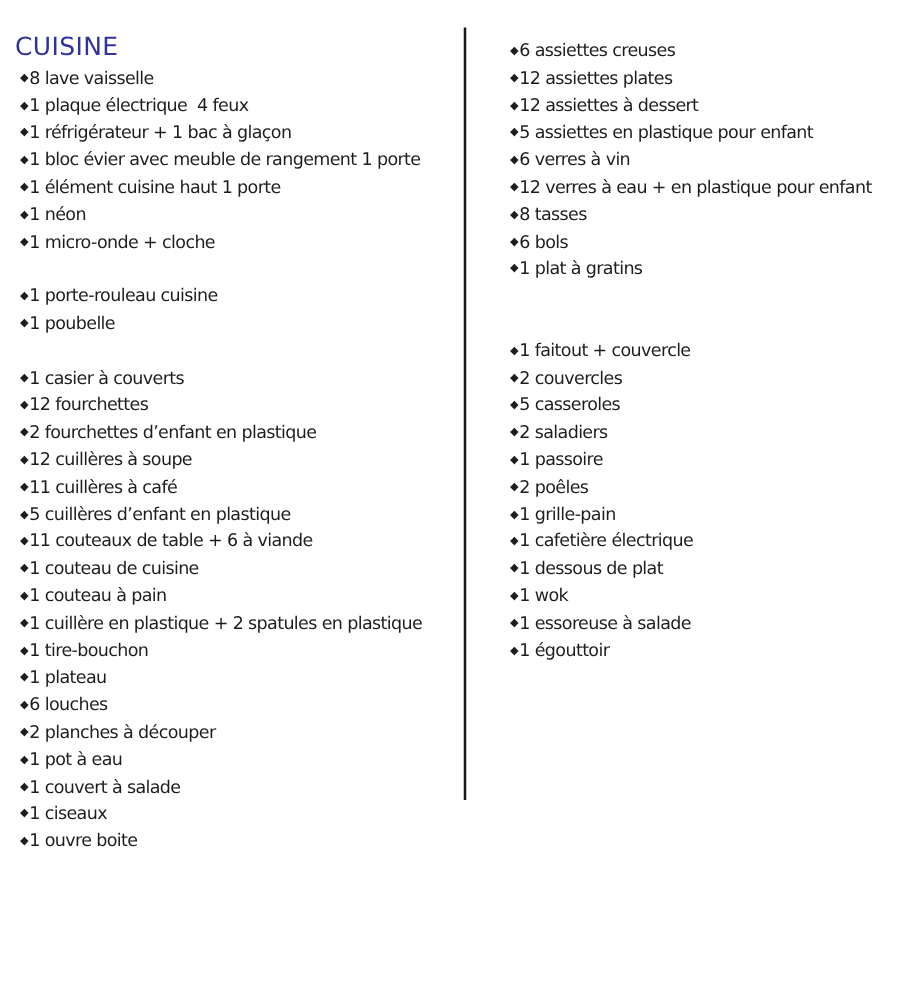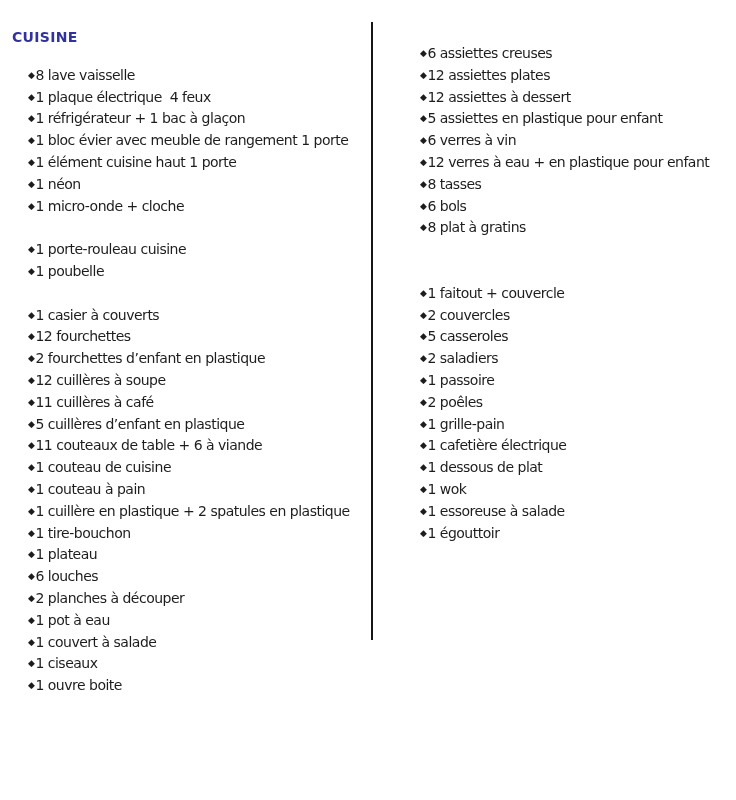--- a/index.html
+++ b/index.html
@@ -25,28 +25,28 @@
   .col-left {
     left: 12px;
     width: 358px;
   }
   .col-right {
     left: 404px;
     width: 332px;
   }
   .title {
     margin: 0;
-    font-size: 14px;
-    font-weight: bold;
+    font-size: 20px;
+    font-weight: normal;
     line-height: 21.8px;
     letter-spacing: 0.3px;
   }
   ul.group {
     list-style: none;
-    margin: 16px;
+    margin: 4px;
     padding: 0;
   }
   .col-left ul.group + ul.group { margin-top: 21.8px; }
   .col-right ul.group + ul.group { margin-top: 43.6px; }
   li.line {
     line-height: 21.8px;
     white-space: pre;
   }
   .bullet {
     font-size: 9px;
@@ -111,21 +111,21 @@
     <div>
         <ul class="group">
           <li class="line"><span class="bullet">◆</span><span class="item-text">6 assiettes creuses</span></li>
           <li class="line"><span class="bullet">◆</span><span class="item-text">12 assiettes plates</span></li>
           <li class="line"><span class="bullet">◆</span><span class="item-text">12 assiettes à dessert</span></li>
           <li class="line"><span class="bullet">◆</span><span class="item-text">5 assiettes en plastique pour enfant</span></li>
           <li class="line"><span class="bullet">◆</span><span class="item-text">6 verres à vin</span></li>
           <li class="line"><span class="bullet">◆</span><span class="item-text">12 verres à eau + en plastique pour enfant</span></li>
           <li class="line"><span class="bullet">◆</span><span class="item-text">8 tasses</span></li>
           <li class="line"><span class="bullet">◆</span><span class="item-text">6 bols</span></li>
-          <li class="line"><span class="bullet">◆</span><span class="item-text">8 plat à gratins</span></li>
+          <li class="line"><span class="bullet">◆</span><span class="item-text">1 plat à gratins</span></li>
         </ul>
         <ul class="group">
           <li class="line"><span class="bullet">◆</span><span class="item-text">1 faitout + couvercle</span></li>
           <li class="line"><span class="bullet">◆</span><span class="item-text">2 couvercles</span></li>
           <li class="line"><span class="bullet">◆</span><span class="item-text">5 casseroles</span></li>
           <li class="line"><span class="bullet">◆</span><span class="item-text">2 saladiers</span></li>
           <li class="line"><span class="bullet">◆</span><span class="item-text">1 passoire</span></li>
           <li class="line"><span class="bullet">◆</span><span class="item-text">2 poêles</span></li>
           <li class="line"><span class="bullet">◆</span><span class="item-text">1 grille-pain</span></li>
           <li class="line"><span class="bullet">◆</span><span class="item-text">1 cafetière électrique</span></li>

